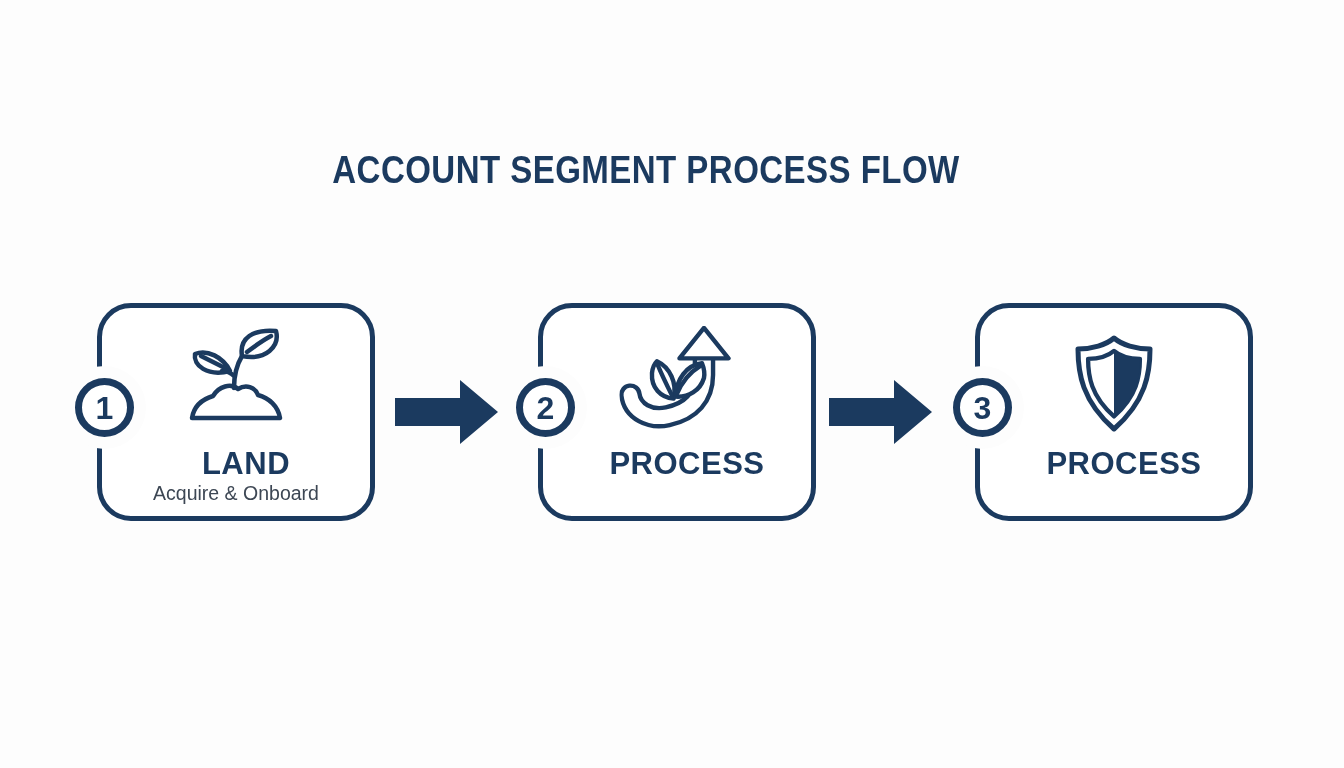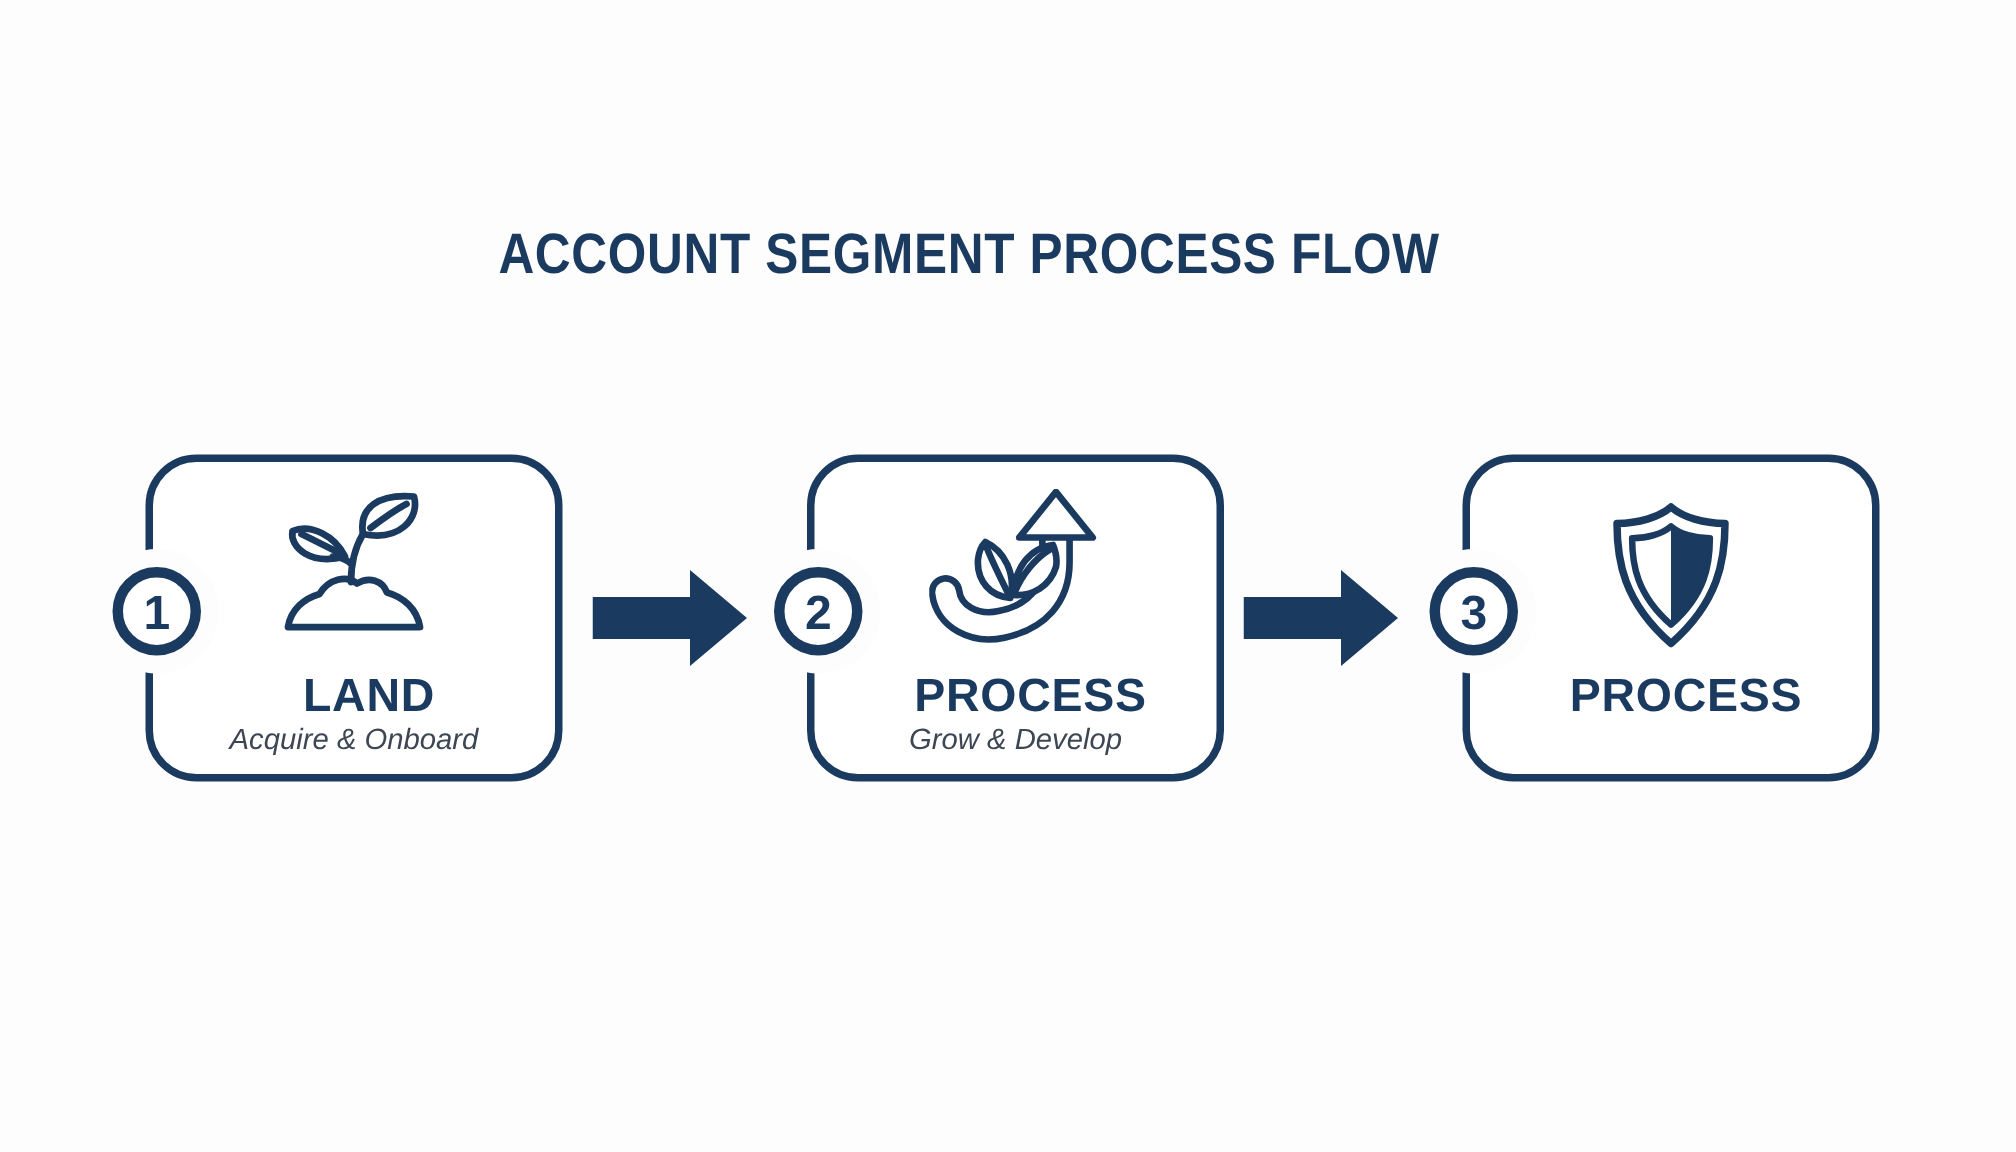--- a/index.html
+++ b/index.html
@@ -83,21 +83,20 @@
   .step-subtitle {
     position: absolute;
     top: 174px;
     left: 0;
     width: 100%;
     text-align: center;
     font-size: 19.5px;
     font-weight: 400;
     color: var(--slate, #3d4754);
     line-height: 1.2;
-    font-style: italic;
   }
   .flow-arrow {
     position: absolute;
     top: 380px;
     width: 103px;
     height: 64px;
     color: var(--navy, #1b3a5f);
   }
   .flow-arrow-1 { left: 395px; }
   .flow-arrow-2 { left: 829px; }
@@ -144,21 +143,20 @@
         <path d="M10 70 C12 87 30 96 48 92 C72 87 85 72 85 50 L85 30" fill="none" stroke="currentColor" stroke-width="23" stroke-linecap="round"></path>
         <path d="M10 70 C12 87 30 96 48 92 C72 87 85 72 85 50 L85 30" fill="none" stroke="#ffffff" stroke-width="14" stroke-linecap="round"></path>
         <path d="M85 2 L110 33 L60 33 Z" fill="#ffffff" stroke="currentColor" stroke-width="4.5" stroke-linejoin="round"></path>
         <path d="M54 74 C41 73 31 63 32 48 C32.5 43 34 39 37 36 C50 42 58 58 54 74 Z" fill="#ffffff" stroke="currentColor" stroke-width="4.5" stroke-linejoin="round"></path>
         <path d="M53 72 C47 60 42 50 38 40" fill="none" stroke="currentColor" stroke-width="4.5" stroke-linecap="round"></path>
         <path d="M56 72 C57 54 67 40 83 38 C85 43 86 48 85 53 C81 66 69 73 56 72 Z" fill="#ffffff" stroke="currentColor" stroke-width="4.5" stroke-linejoin="round"></path>
         <path d="M57 70 C62 58 71 47 81 41" fill="none" stroke="currentColor" stroke-width="4.5" stroke-linecap="round"></path>
       </svg>
     </div>
     <div class="step-label">PROCESS</div>
-    <div class="step-subtitle">Grow &amp; Develop</div>
   </section>
 
   <div class="flow-arrow flow-arrow-2">
     <svg viewBox="0 0 103 64">
       <polygon points="0,18 65,18 65,0 103,32 65,64 65,46 0,46" fill="currentColor"></polygon>
     </svg>
   </div>
 
   <section class="card card-3">
     <div class="badge">

